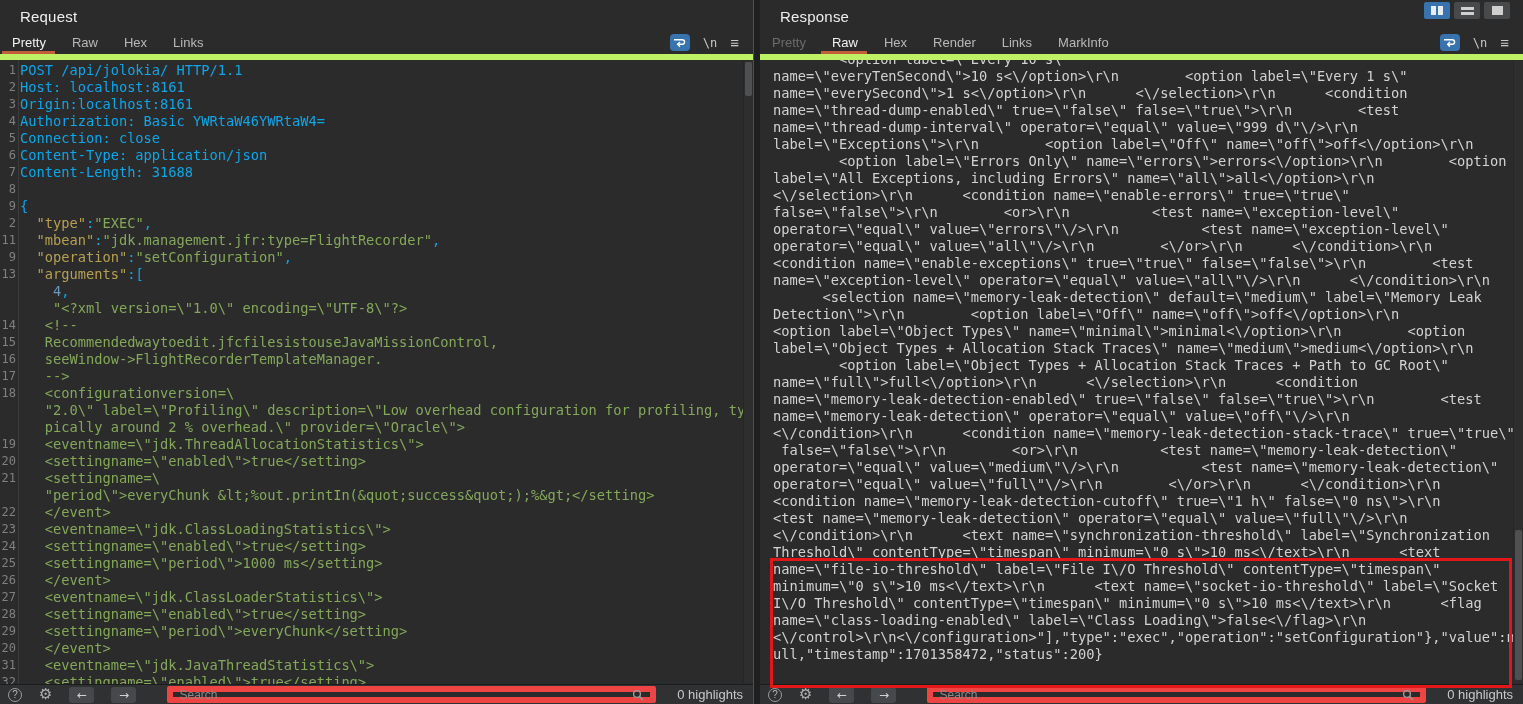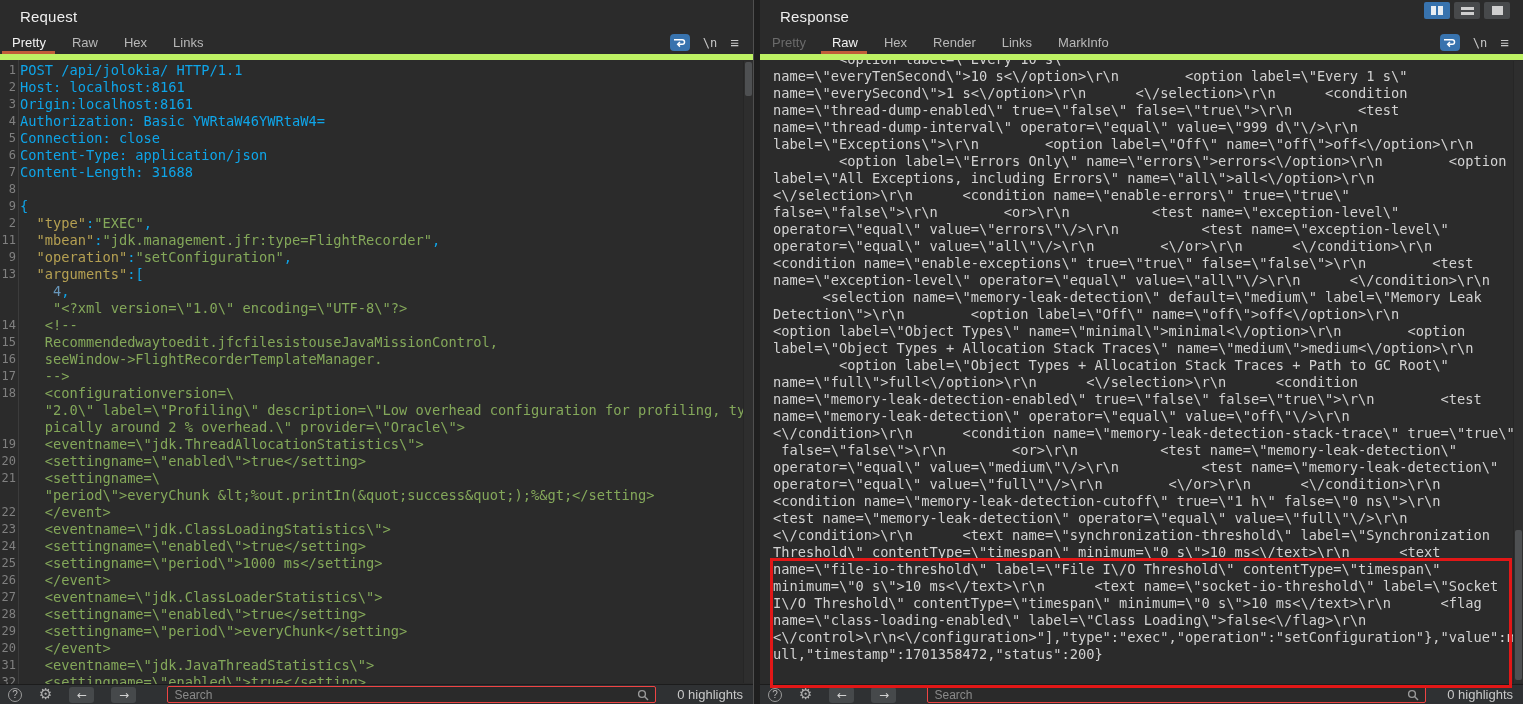--- a/index.html
+++ b/index.html
@@ -56,21 +56,21 @@
   .scroll .thumb{position:absolute;left:1px;right:1px;background:#4e5052;border-radius:2px;cursor:pointer}
   .thumb.top{top:1px;height:34px}
   .thumb.bottom{bottom:3px;height:150px}
 
   .red-box{position:absolute;left:10px;top:558px;width:742px;height:130px;border:3px solid var(--red);z-index:6;pointer-events:none}
 
   .statusbar{flex:0 0 20px;height:20px;background:var(--bar);border-top:1px solid #1c1c1c;display:flex;align-items:center;padding:0 8px;gap:17px;position:relative;z-index:2}
   .help-icon{width:14px;height:14px;border:1px solid #9a9a9a;border-radius:50%;color:#b8b8b8;font-size:10px;display:flex;align-items:center;justify-content:center;cursor:pointer;flex:0 0 auto}
   .gear-icon{color:#b0b0b0;font-size:15px;line-height:1;font-family:"DejaVu Sans",sans-serif;cursor:pointer;flex:0 0 auto}
   .nav-btn{width:25px;height:16px;background:#46494b;border-radius:3px;color:#d2d2d2;font-size:12px;display:flex;align-items:center;justify-content:center;cursor:pointer;font-family:"DejaVu Sans",sans-serif;flex:0 0 auto}
-  .searchbox{flex:1;height:17px;background:#2a2a2a;border:1px solid #ef4444;border-radius:2px;display:flex;align-items:center;padding:0 6px;margin-left:14px;margin-right:4px}
+  .searchbox{flex:1;height:17px;background:#2a2a2a;border:6px solid #ef4444;border-radius:2px;display:flex;align-items:center;padding:0 6px;margin-left:14px;margin-right:4px}
   .searchbox input{flex:1;background:transparent;border:none;outline:none;color:#d0d0d0;font-size:12px;font-family:"Liberation Sans",sans-serif}
   .searchbox input::placeholder{color:#8a8a8a}
   .hl-count{color:#c9c9c9;font-size:13px;white-space:nowrap;margin-right:2px;flex:0 0 auto}
 </style>
 </head>
 <body>
 
 <div class="app">
 
   <section class="panel left">

